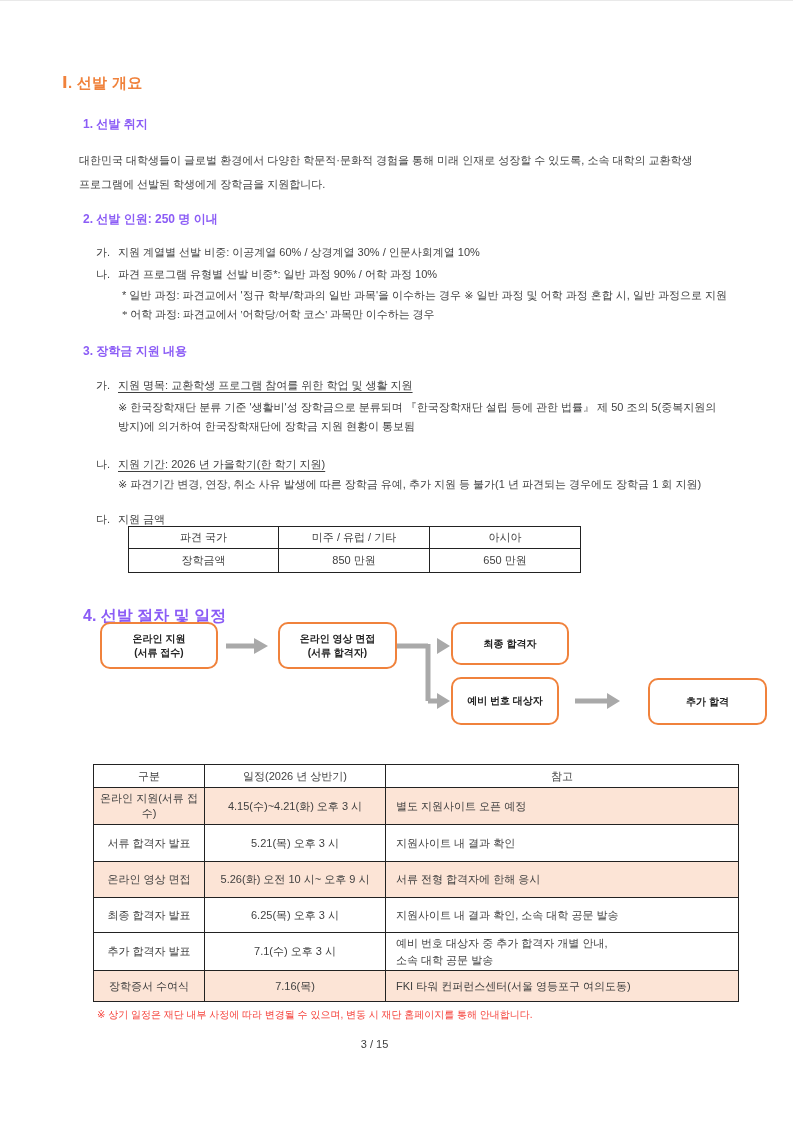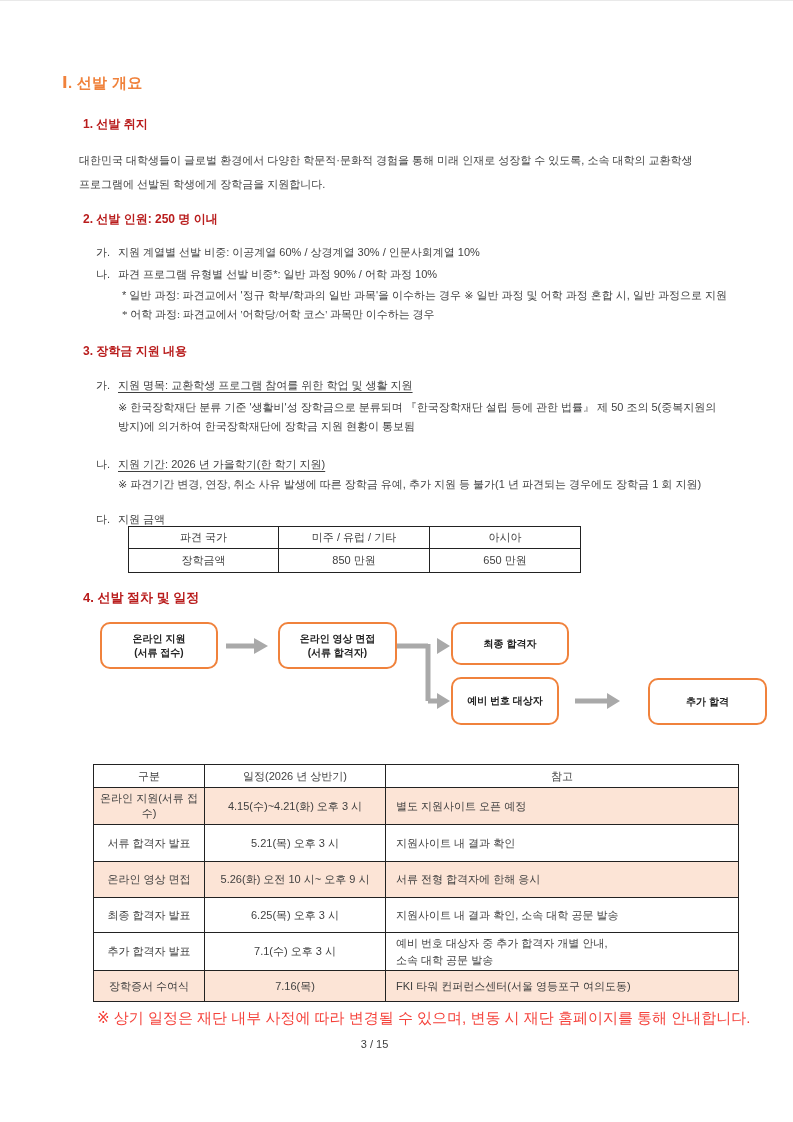--- a/index.html
+++ b/index.html
@@ -6,21 +6,21 @@
   .page{
     position:relative;
     width:793px;height:1122px;
     margin:1px auto;
     background:#ffffff;
     overflow:hidden;
     font-family:"Liberation Sans","DejaVu Sans",sans-serif;
     color:#3f3f3f;
   }
   .t{position:absolute;white-space:nowrap;font-size:11px;color:#3f3f3f;line-height:1.35;}
-  .bold{font-weight:bold;color:#b91c1c;}
+  .bold{font-weight:bold;color:#8b5cf6;}
   .doc-title{color:#F0823C;font-size:15px;font-weight:bold;letter-spacing:.3px;}
   .para{line-height:23.5px;}
   .para span{display:block;}
   .lbl{display:inline-block;width:22px;}
   .ul{text-decoration:underline;text-underline-offset:2.5px;}
   .red{color:#F5423B;}
   .center-line{left:0;width:749px;text-align:center;white-space:normal;}
 
   
   table{border-collapse:collapse;table-layout:fixed;}
@@ -98,21 +98,21 @@
       <td>아시아</td>
     </tr>
     <tr>
       <td>장학금액</td>
       <td>850 만원</td>
       <td>650 만원</td>
     </tr>
   </tbody>
     </table>
 
-  <div class="t bold" style="left:83px;top:588px;font-size:13px;">4. 선발 절차 및 일정</div>
+  <div class="t bold" style="left:83px;top:604px;font-size:16px;">4. 선발 절차 및 일정</div>
 
   <svg class="flow-svg" width="793" height="130">
     <g stroke="#A9A9A9" stroke-width="5" fill="none">
       <line x1="226" y1="35" x2="254" y2="35"></line>
       <line x1="397" y1="35" x2="428" y2="35"></line>
       <line x1="428" y1="33" x2="428" y2="90"></line>
       <line x1="428" y1="90" x2="437" y2="90"></line>
       <line x1="575" y1="90" x2="607" y2="90"></line>
     </g>
     <g fill="#A9A9A9">
@@ -192,17 +192,17 @@
     <tr class="peach" style="height:31px;">
       <td>장학증서 수여식</td>
       <td>7.16(목)</td>
       <td class="note">
             <span class="nline">FKI 타워 컨퍼런스센터(서울 영등포구 여의도동)</span>
           </td>
     </tr>
   </tbody>
     </table>
 
-  <div class="t red" style="left:97px;top:1007px;font-size:15px;text-align:center;">※ 상기 일정은 재단 내부 사정에 따라 변경될 수 있으며, 변동 시 재단 홈페이지를 통해 안내합니다.</div>
+  <div class="t red" style="left:97px;top:1007px;font-size:10px;text-align:center;">※ 상기 일정은 재단 내부 사정에 따라 변경될 수 있으며, 변동 시 재단 홈페이지를 통해 안내합니다.</div>
 
   <div class="t center-line" style="top:1036px;">3 / 15</div>
 
 </div>
 
 </body></html>

